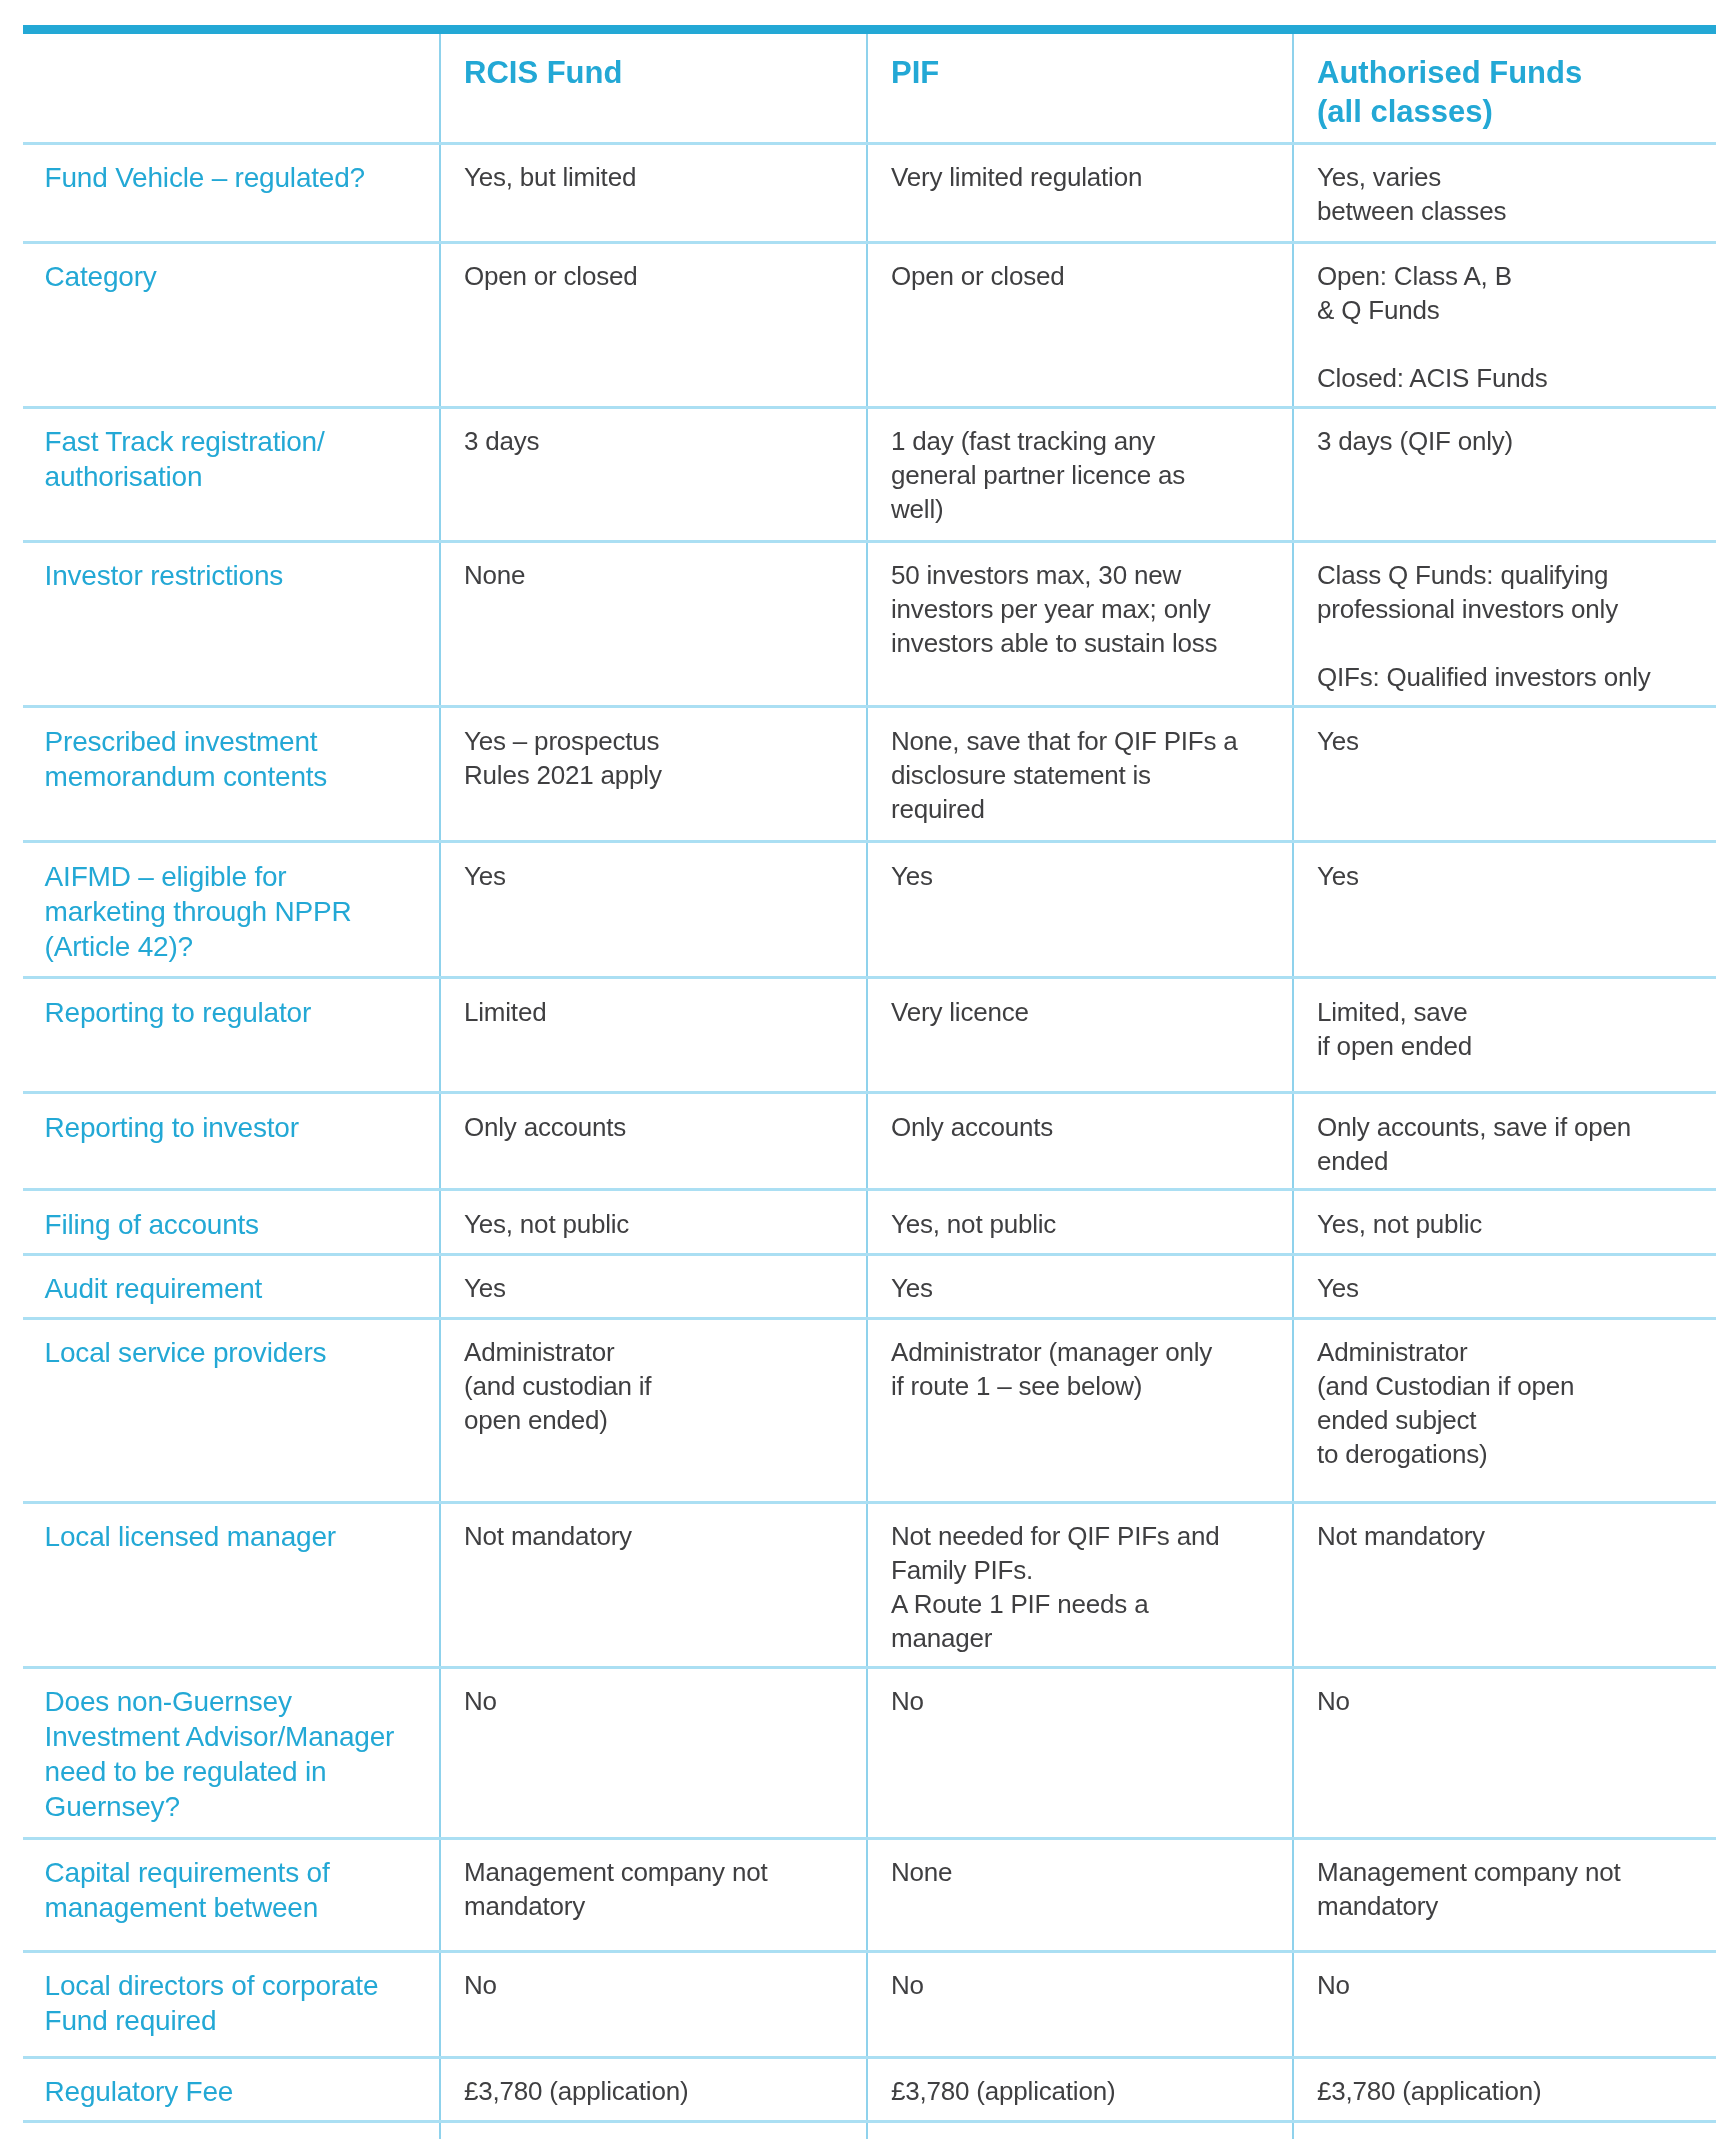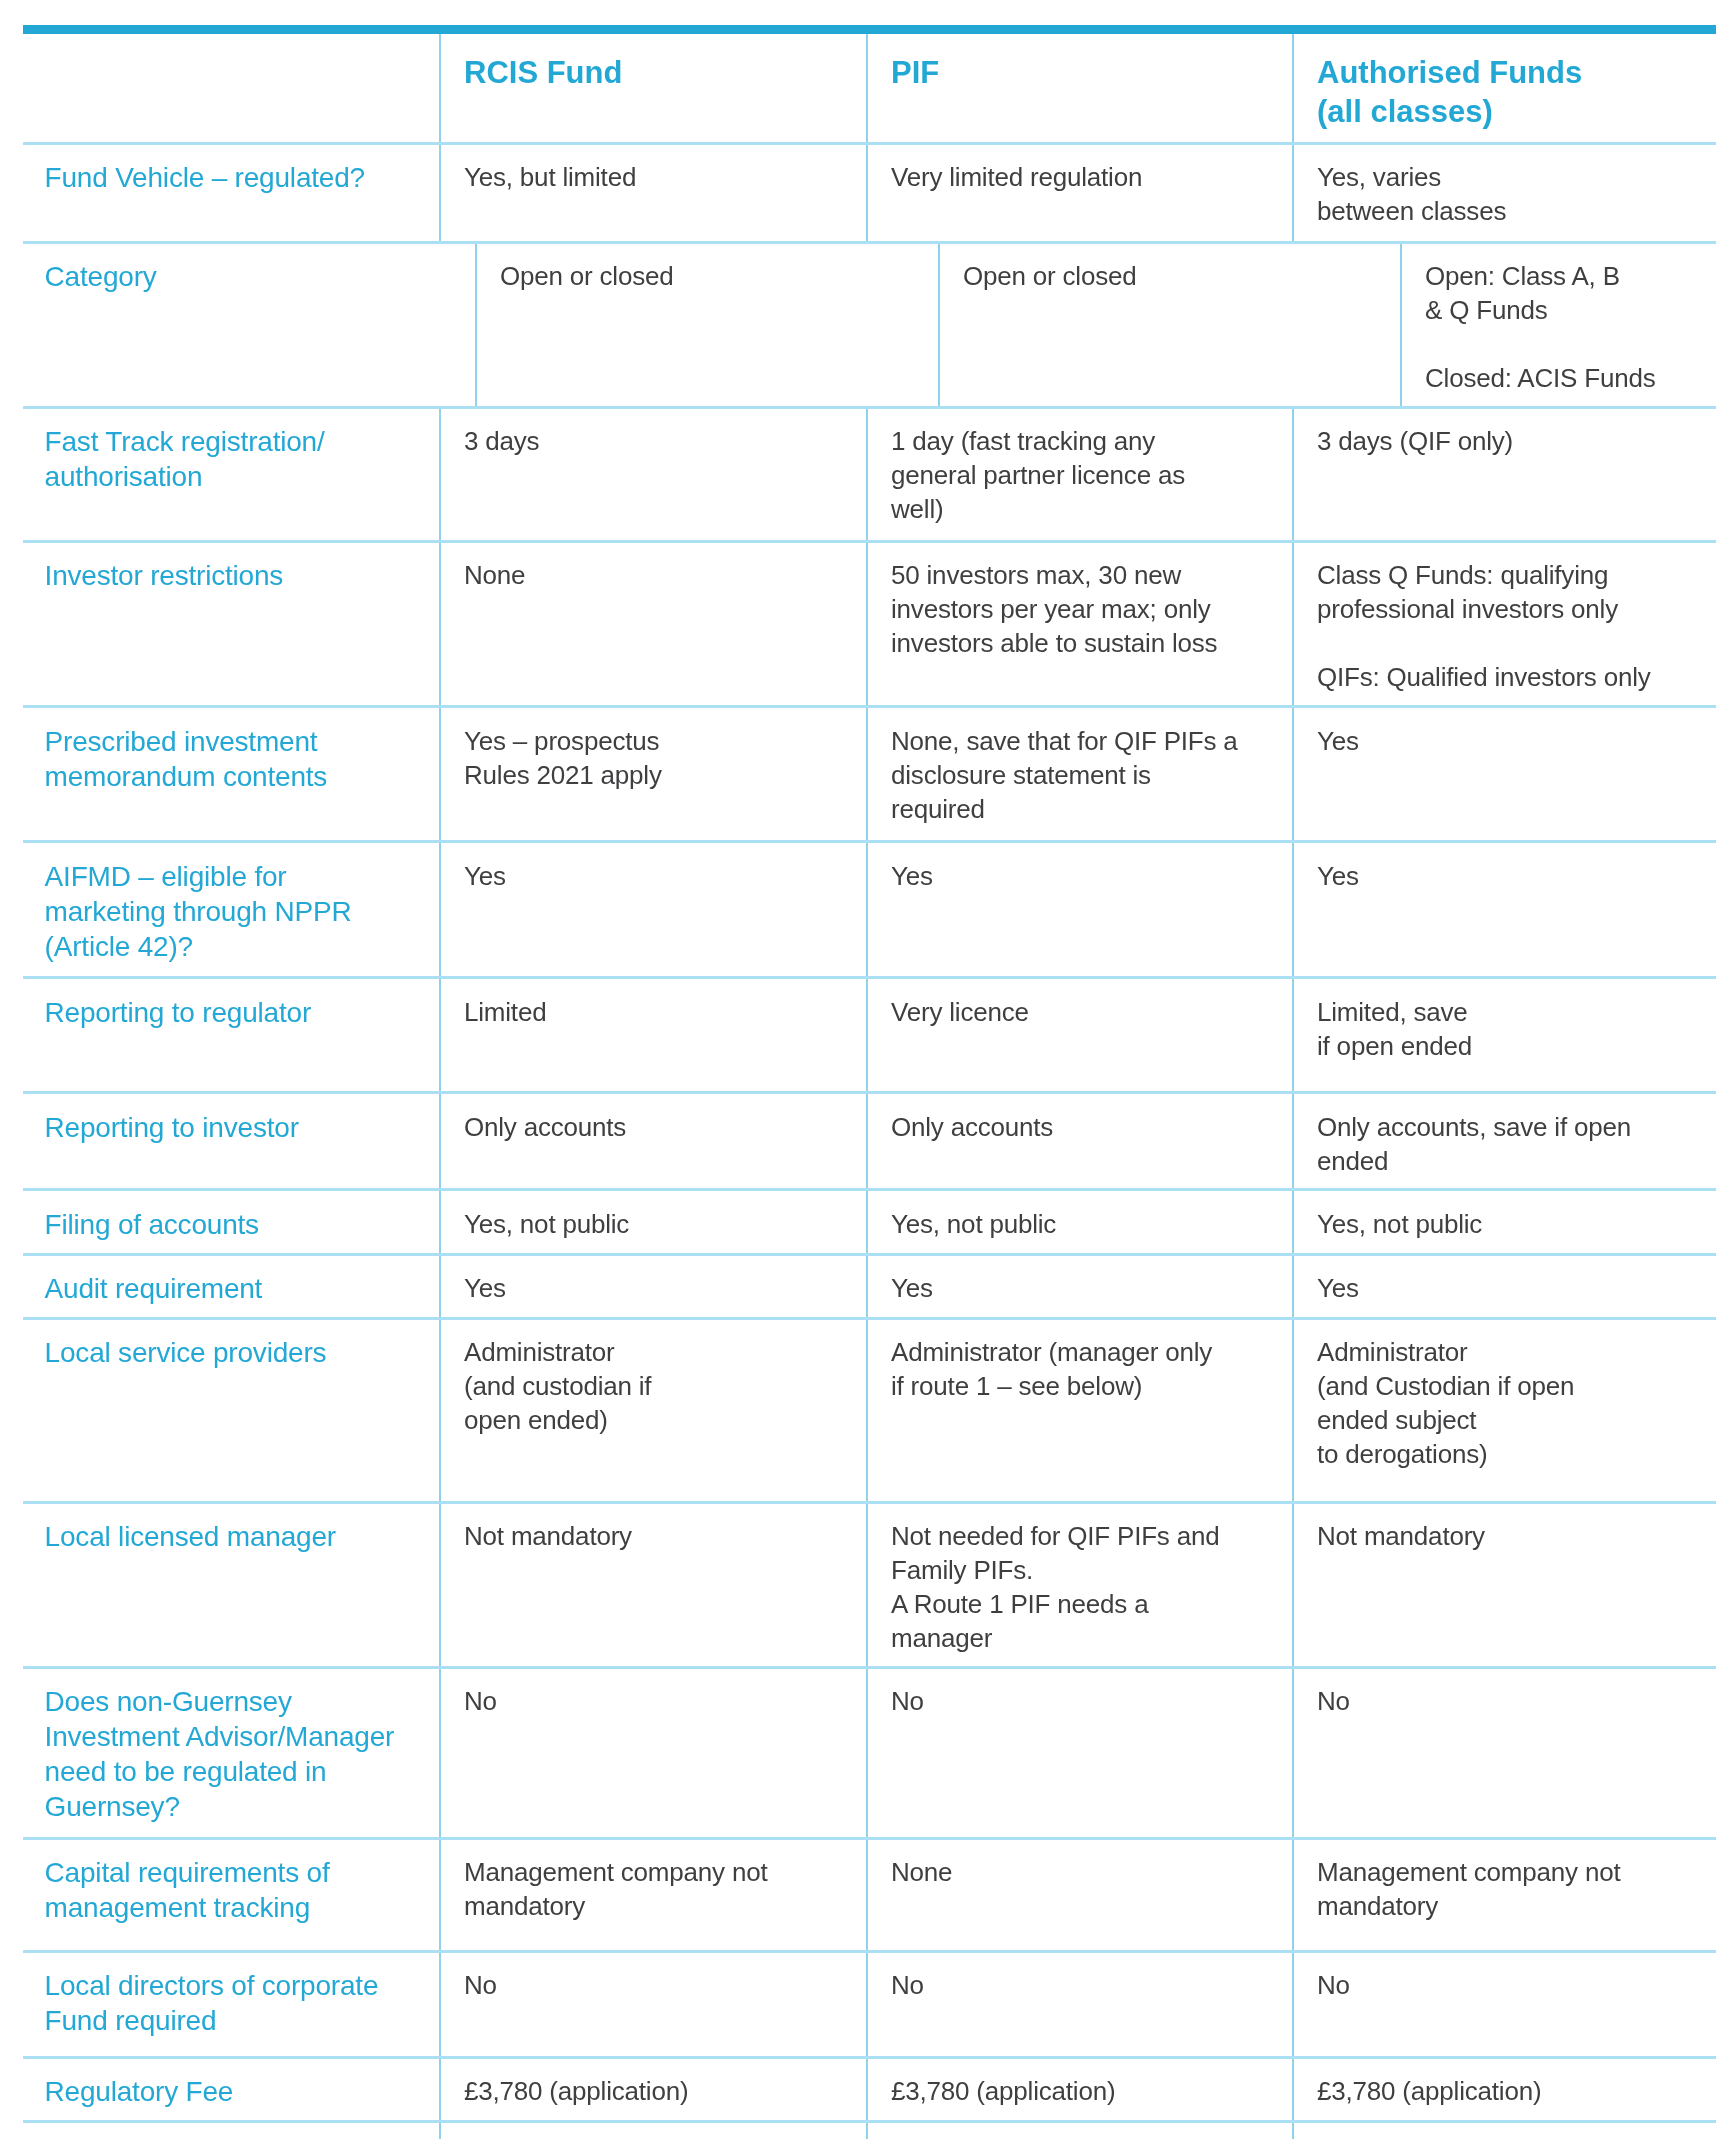--- a/index.html
+++ b/index.html
@@ -67,21 +67,21 @@
 (all classes)</div>
   </div>
   <div id="rows-container">
       <div class="row" style="min-height: 96px;">
     <div class="cell label-cell">Fund Vehicle – regulated?</div>
     <div class="cell body-cell">Yes, but limited</div>
     <div class="cell body-cell">Very limited regulation</div>
     <div class="cell body-cell">Yes, varies
 between classes</div>
   </div>
-      <div class="row" style="min-height: 162px; gap: 36px;">
+      <div class="row" style="min-height: 162px;">
     <div class="cell label-cell">Category</div>
     <div class="cell body-cell">Open or closed</div>
     <div class="cell body-cell">Open or closed</div>
     <div class="cell body-cell">Open: Class A, B
 &amp; Q Funds
 
 Closed: ACIS Funds</div>
   </div>
       <div class="row" style="min-height: 131px;">
     <div class="cell label-cell">Fast Track registration/
@@ -172,21 +172,21 @@
     <div class="cell label-cell">Does non-Guernsey
 Investment Advisor/Manager
 need to be regulated in
 Guernsey?</div>
     <div class="cell body-cell">No</div>
     <div class="cell body-cell">No</div>
     <div class="cell body-cell">No</div>
   </div>
       <div class="row" style="min-height: 110px;">
     <div class="cell label-cell">Capital requirements of
-management tracking</div>
+management between</div>
     <div class="cell body-cell">Management company not
 mandatory</div>
     <div class="cell body-cell">None</div>
     <div class="cell body-cell">Management company not
 mandatory</div>
   </div>
       <div class="row" style="min-height: 103px;">
     <div class="cell label-cell">Local directors of corporate
 Fund required</div>
     <div class="cell body-cell">No</div>

